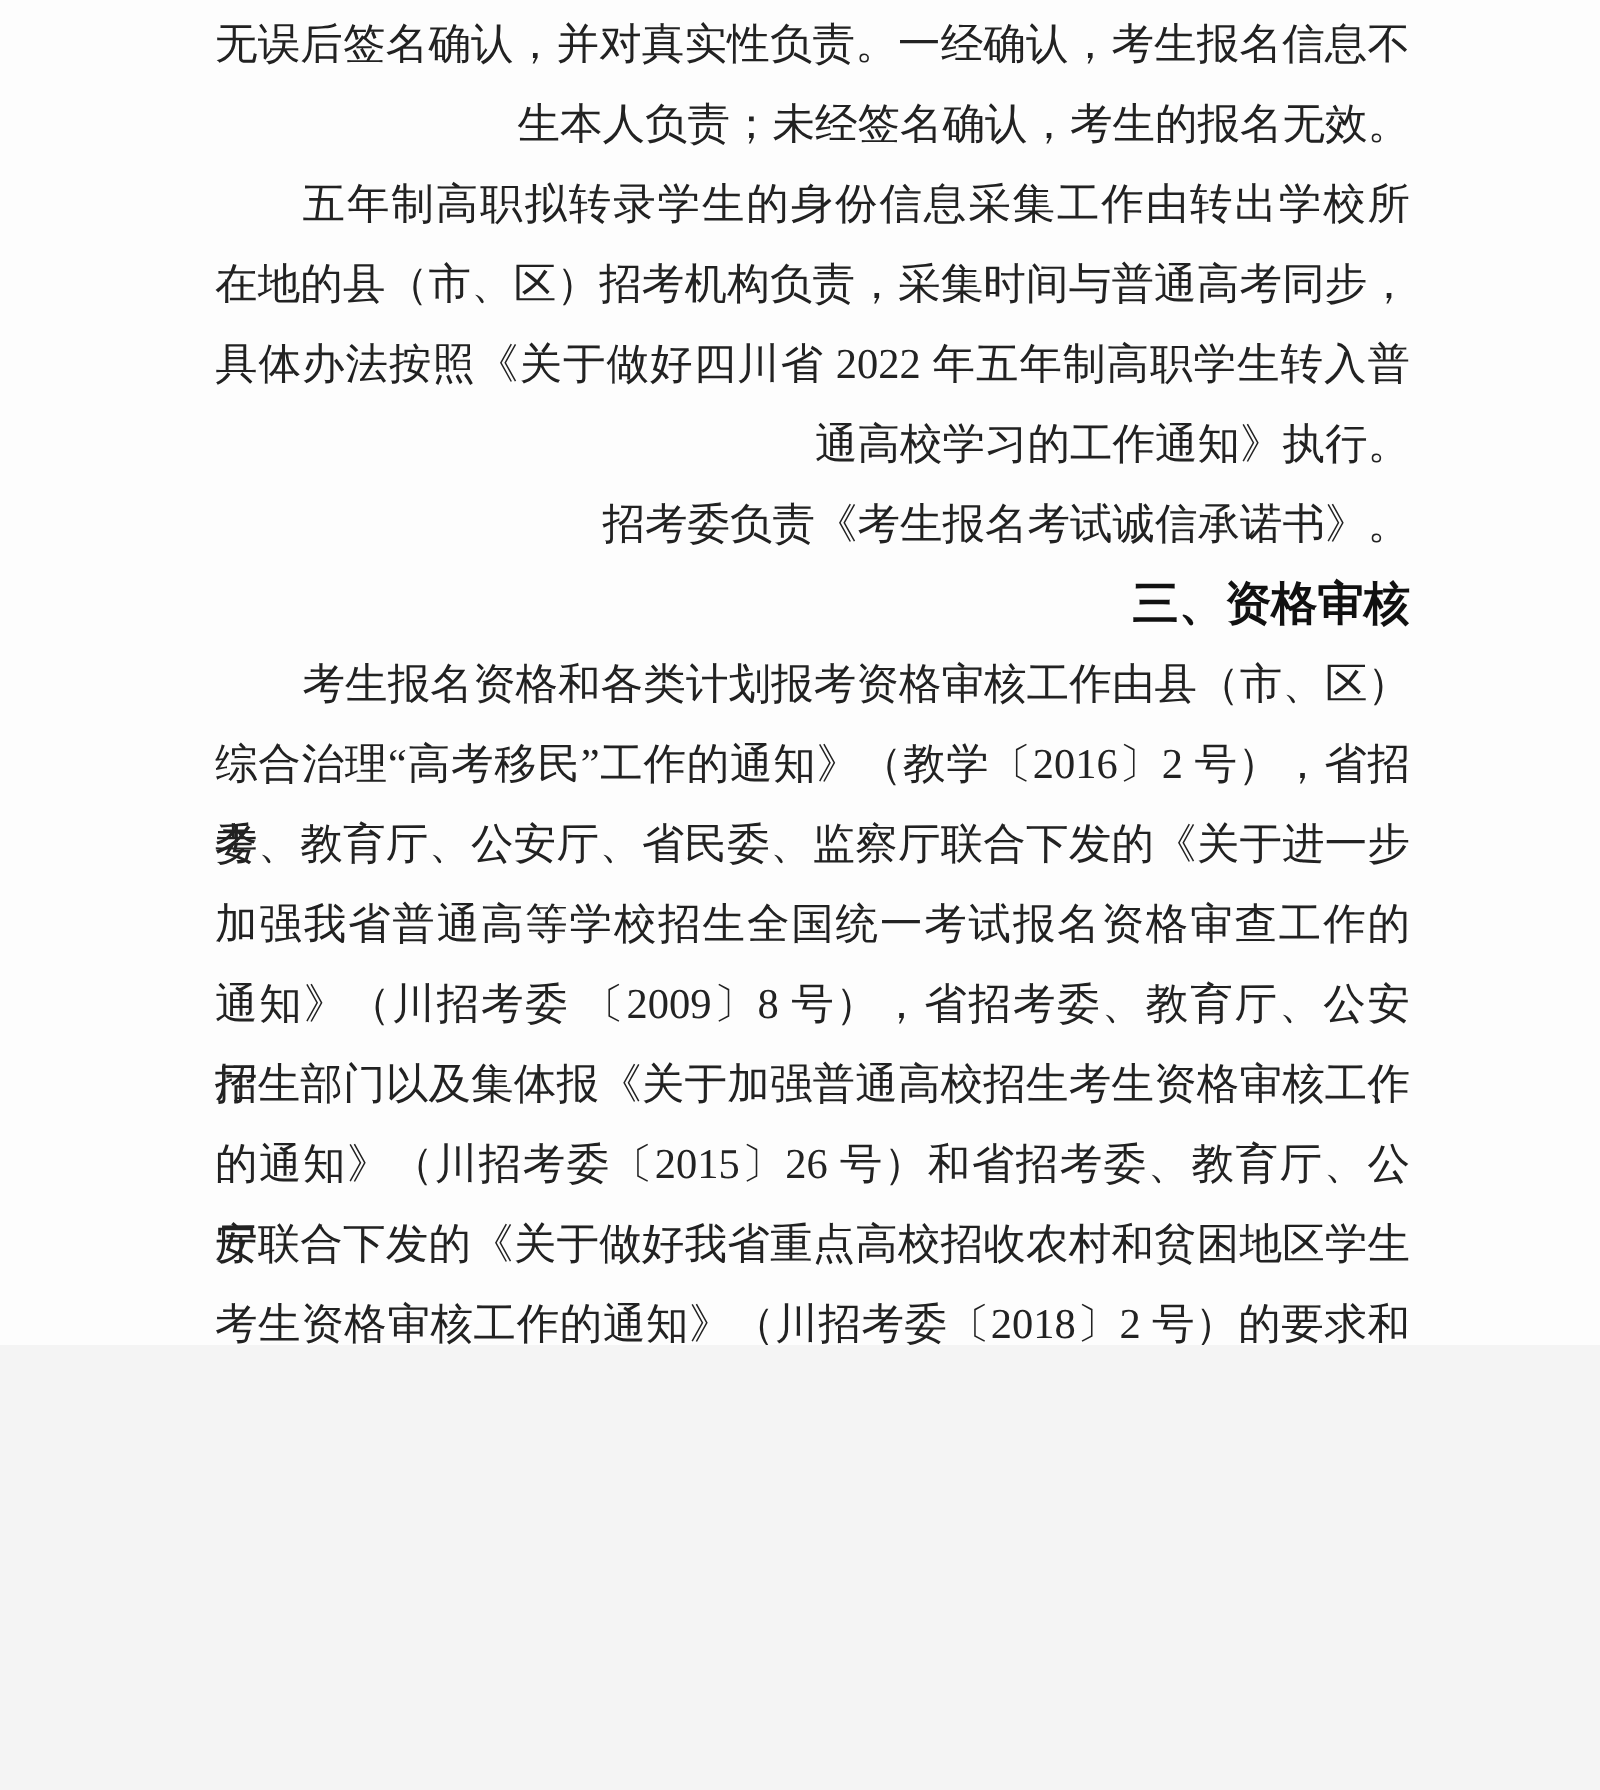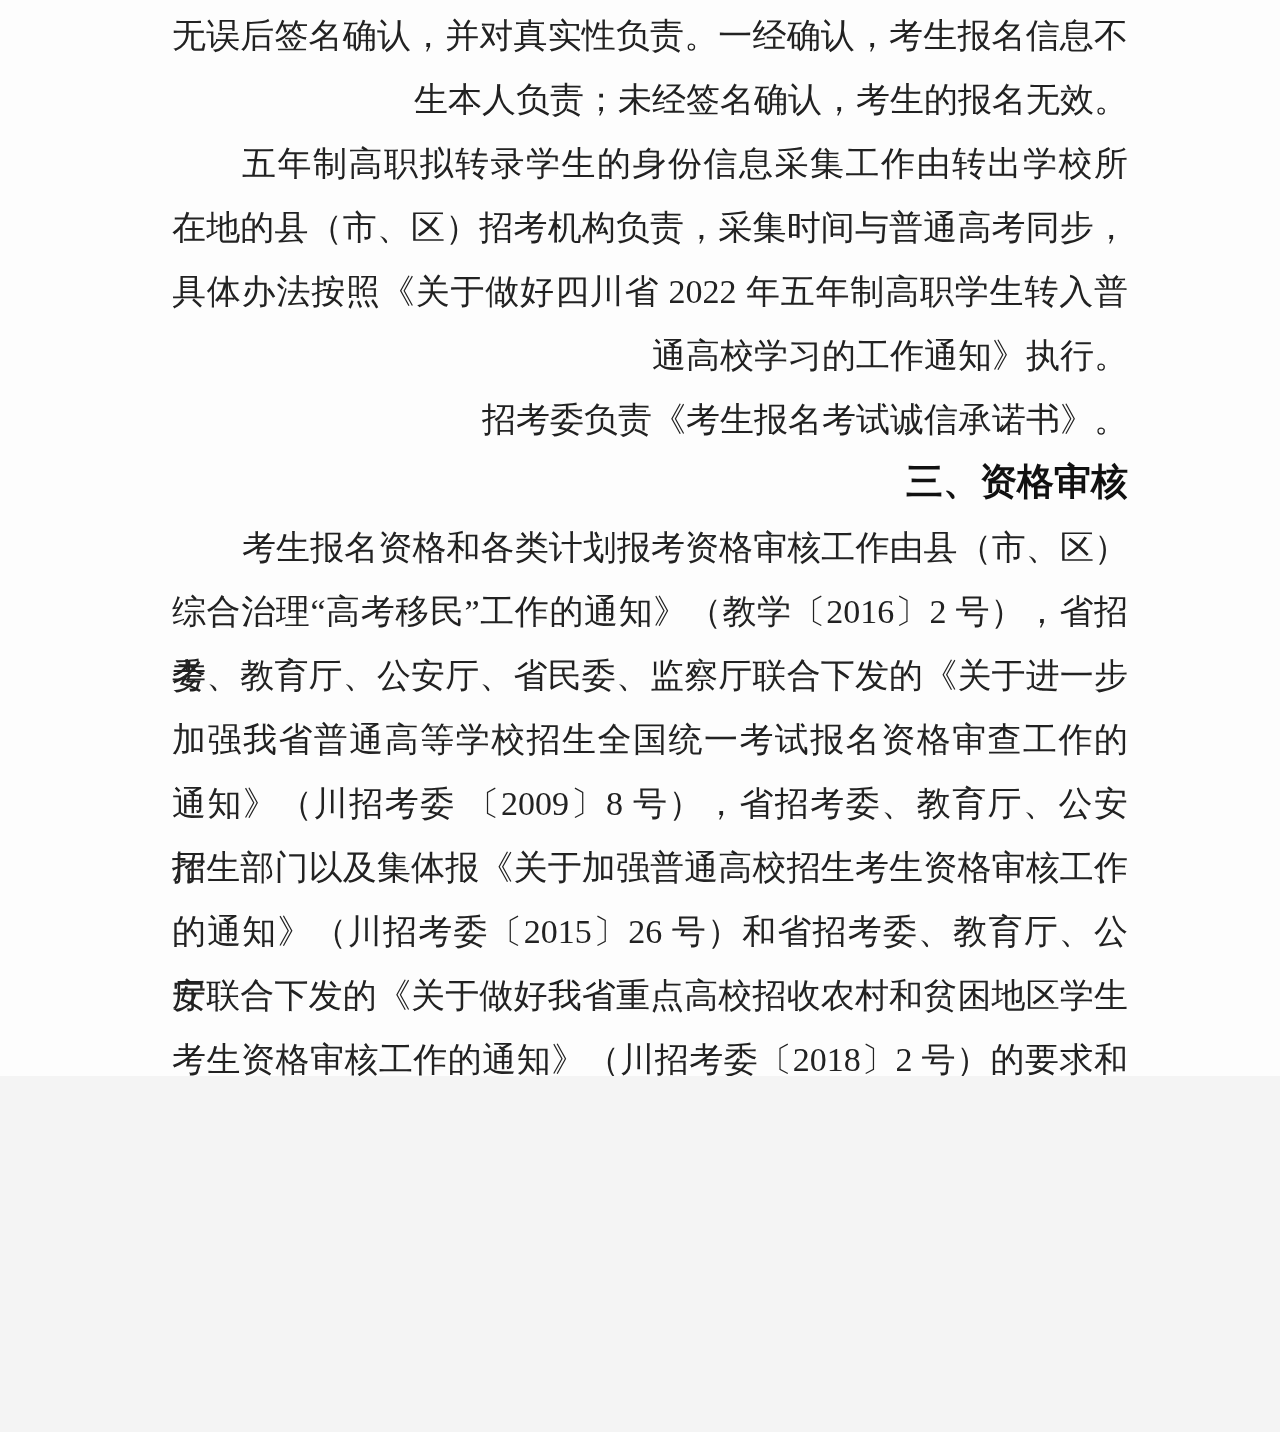--- a/index.html
+++ b/index.html
@@ -37,21 +37,21 @@
     white-space: normal;
     text-align: justify;
     text-align-last: justify;
     text-justify: inter-character;
   }
   .line.indent {
     text-indent: 70px;
     font-family: Liberation Serif, serif;
   }
   .line.heading {
-    font-family: Liberation Mono, monospace;
+    font-family: Liberation Serif, serif;
     font-weight: bold;
     font-size: 37px;
     color: #111111;
     text-indent: 66px;
   }
   .pagenum {
     position: absolute;
     left: 974px;
     top: 1372px;
     width: 120px;

